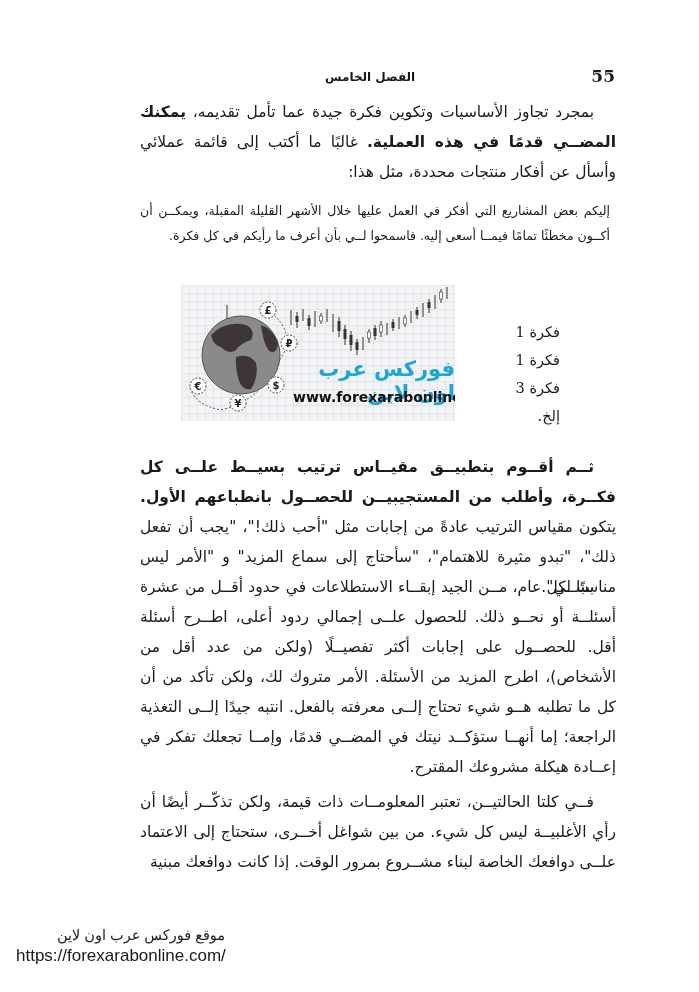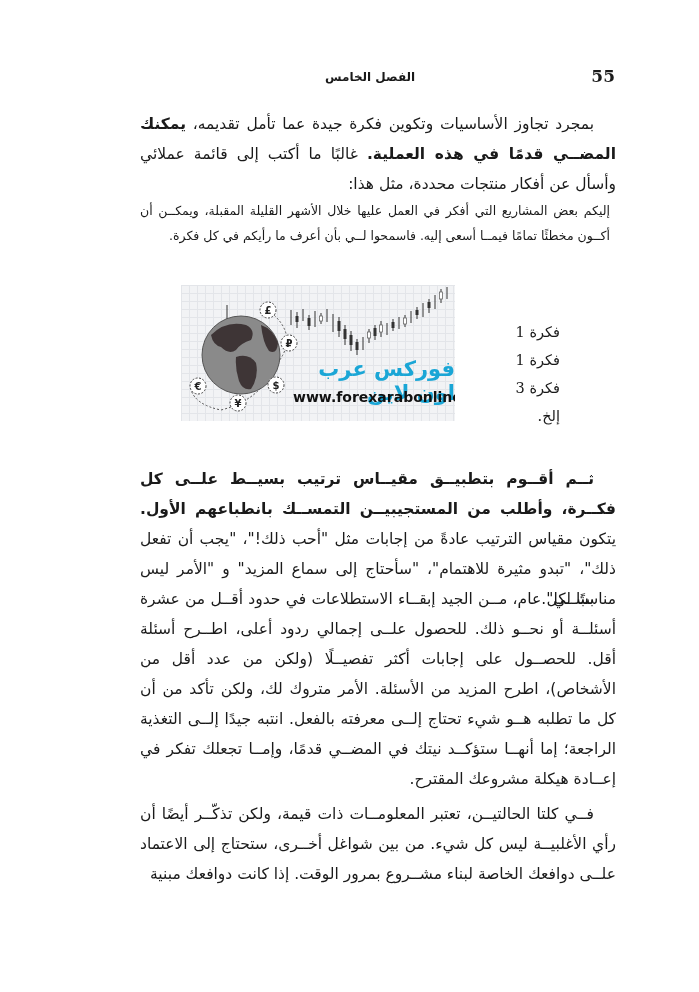--- a/index.html
+++ b/index.html
@@ -4,21 +4,21 @@
 <style>
   html, body { margin: 0; padding: 0; background: #ffffff; }
   body { width: 699px; height: 992px; position: relative; overflow: hidden;
          font-family: "DejaVu Sans", sans-serif; color: #1a1a1a; }
   .page-header { position: absolute; top: 66px; left: 140px; width: 475px; height: 24px; }
   .page-number { position: absolute; right: 0; top: 0; font-family: "DejaVu Serif", serif;
                  font-weight: bold; font-size: 17px; }
   .chapter-title { position: absolute; left: 185px; top: 4px; font-weight: bold; font-size: 12px; direction: rtl; }
 
   .text-block { position: absolute; left: 140px; width: 476px; direction: rtl;
-                text-align: justify; font-size: 15.5px; line-height: 30px; margin-top: 12px; }
+                text-align: justify; font-size: 15.5px; line-height: 30px; }
   .text-block p { margin: 0; text-indent: 22px; }
   .bold { font-weight: bold; }
 
   .p1 { top: 97px; }
   .quote { position: absolute; left: 140px; width: 470px; top: 198px; direction: rtl;
            font-size: 12.5px; line-height: 25px; text-align: justify; }
   .quote p { margin: 0; }
 
   .chart-image { position: absolute; left: 181px; top: 285px; width: 274px; height: 136px;
                  background-color: #f2f3f5;
@@ -134,25 +134,27 @@
 </div>
 
 <div class="idea-list">
   <div>فكرة 1</div>
   <div>فكرة 1</div>
   <div>فكرة 3</div>
   <div>إلخ.</div>
 </div>
 
 <div class="text-block p2">
-  <p><span class="bold">ثــم أقــوم بتطبيــق مقيــاس ترتيب بسيــط علــى كل فكــرة، وأطلب من المستجيبيــن التمســك بانطباعهم الأول.</span><span> يتكون مقياس الترتيب عادةً من إجابات مثل "أحب ذلك!"، "يجب أن تفعل ذلك"، "تبدو مثيرة للاهتمام"، "سأحتاج إلى سماع المزيد" و "الأمر ليس مناسبًا لي".</span></p>
+  <p><span class="bold">ثــم أقــوم بتطبيــق مقيــاس ترتيب بسيــط علــى كل فكــرة، وأطلب من المستجيبيــن للحصــول بانطباعهم الأول.</span><span> يتكون مقياس الترتيب عادةً من إجابات مثل "أحب ذلك!"، "يجب أن تفعل ذلك"، "تبدو مثيرة للاهتمام"، "سأحتاج إلى سماع المزيد" و "الأمر ليس مناسبًا لي".</span></p>
 </div>
 
 <div class="text-block p3">
   <p>بشــكل عام، مــن الجيد إبقــاء الاستطلاعات في حدود أقــل من عشرة أسئلــة أو نحــو ذلك. للحصول علــى إجمالي ردود أعلى، اطــرح أسئلة أقل. للحصــول على إجابات أكثر تفصيــلًا (ولكن من عدد أقل من الأشخاص)، اطرح المزيد من الأسئلة. الأمر متروك لك، ولكن تأكد من أن كل ما تطلبه هــو شيء تحتاج إلــى معرفته بالفعل. انتبه جيدًا إلــى التغذية الراجعة؛ إما أنهــا ستؤكــد نيتك في المضــي قدمًا، وإمــا تجعلك تفكر في إعــادة هيكلة مشروعك المقترح.</p>
 </div>
 
 <div class="text-block p4">
   <p>فــي كلتا الحالتيــن، تعتبر المعلومــات ذات قيمة، ولكن تذكّــر أيضًا أن رأي الأغلبيــة ليس كل شيء. من بين شواغل أخــرى، ستحتاج إلى الاعتماد علــى دوافعك الخاصة لبناء مشــروع بمرور الوقت. إذا كانت دوافعك مبنية</p>
 </div>
 
 <div class="footer">
+  <div class="footer-arabic">موقع فوركس عرب اون لاين</div>
+  <div class="footer-url">https://forexarabonline.com/</div>
 </div>
 
 </body></html>

